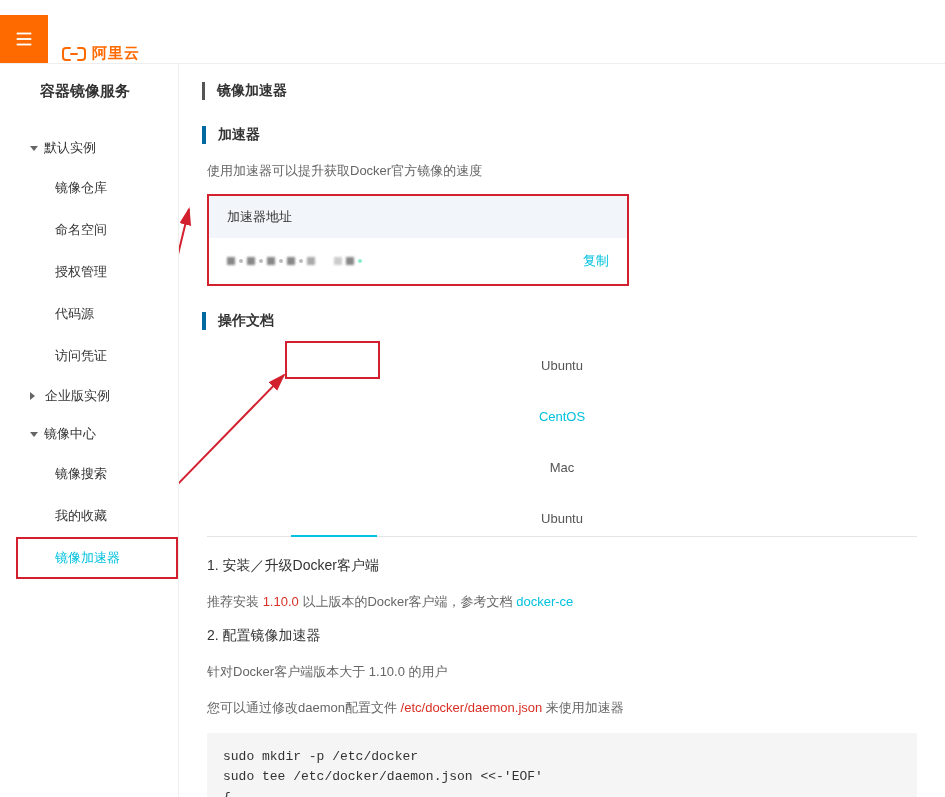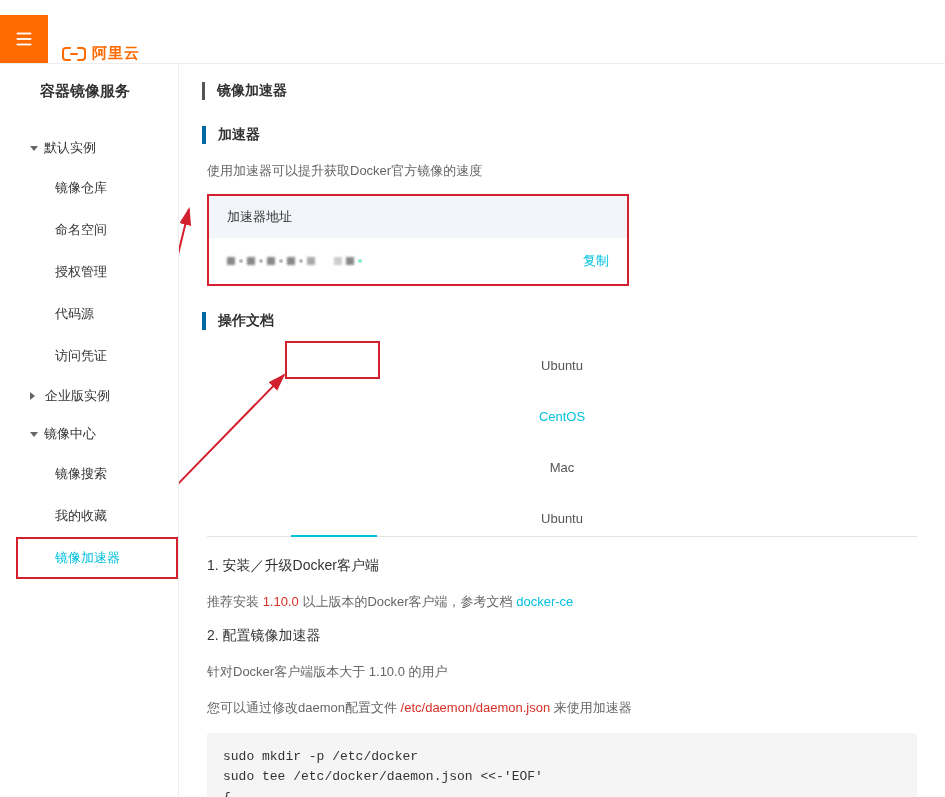--- a/index.html
+++ b/index.html
@@ -128,21 +128,21 @@
 
       <div class="doc">
         <h3>1. 安装／升级Docker客户端</h3>
         <p>
           <span>推荐安装 </span><span class="red-text">1.10.0</span><span> 以上版本的Docker客户端，参考文档 </span><span class="link-teal">docker-ce</span>
         </p>
 
         <h3>2. 配置镜像加速器</h3>
         <p>针对Docker客户端版本大于 1.10.0 的用户</p>
         <p>
-          <span>您可以通过修改daemon配置文件 </span><span class="red-text">/etc/daemon/daemon.json</span><span> 来使用加速器</span>
+          <span>您可以通过修改daemon配置文件 </span><span class="red-text">/etc/docker/daemon.json</span><span> 来使用加速器</span>
         </p>
 
         <div class="codeblock">sudo mkdir -p /etc/docker
 sudo tee /etc/docker/daemon.json &lt;&lt;-'EOF'
 {
   "registry-mirrors": ["████████████████████████████████"]
 }
 EOF
 sudo systemctl daemon-reload
 sudo systemctl restart docker</div>

